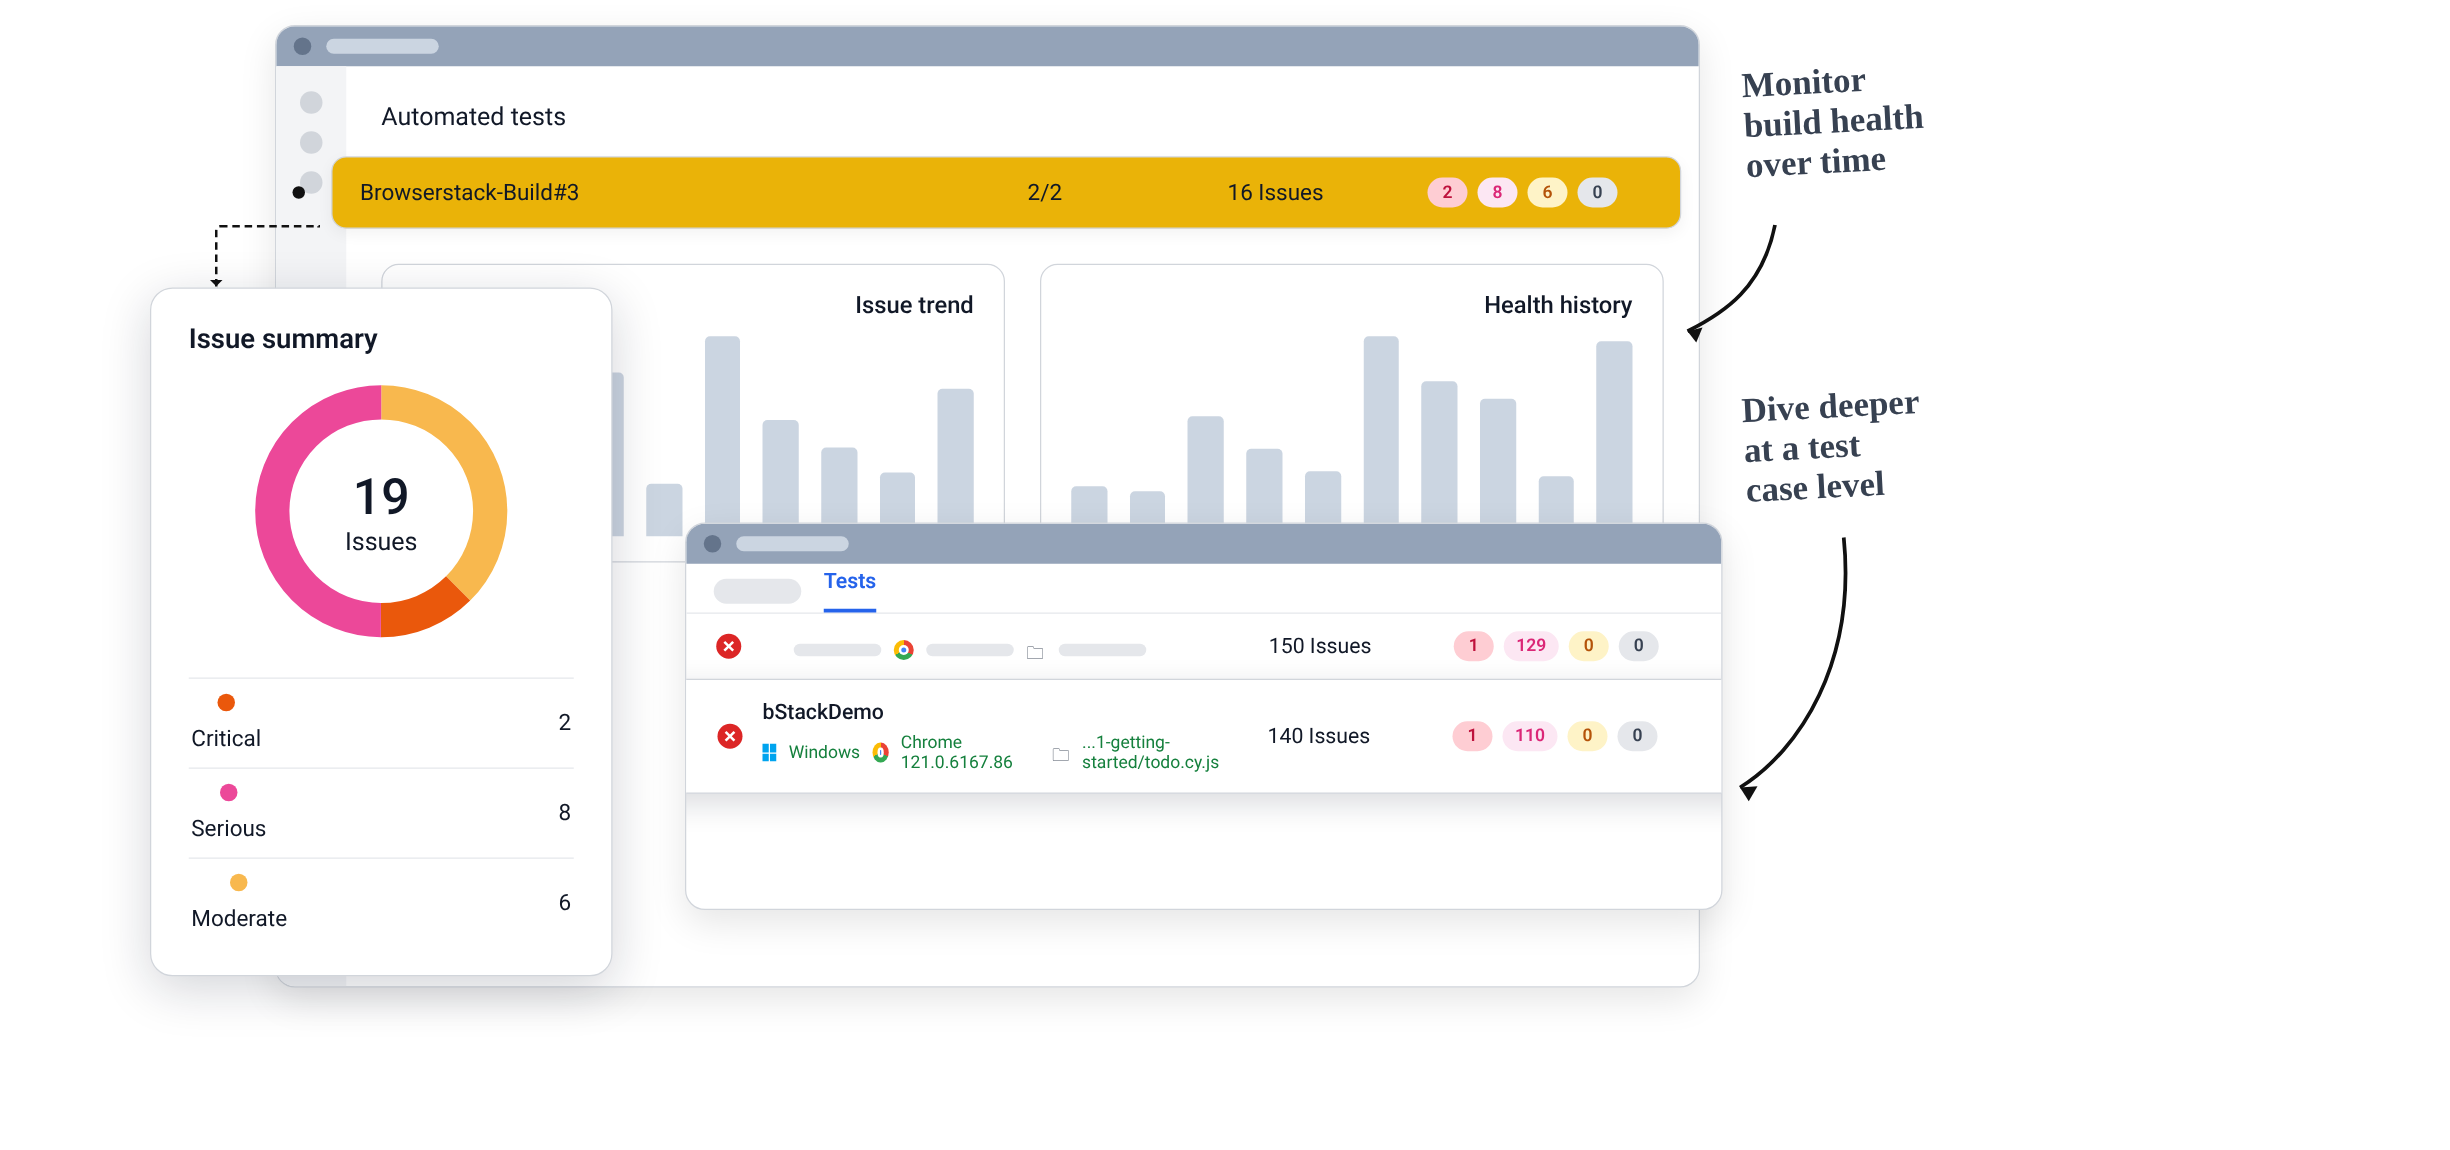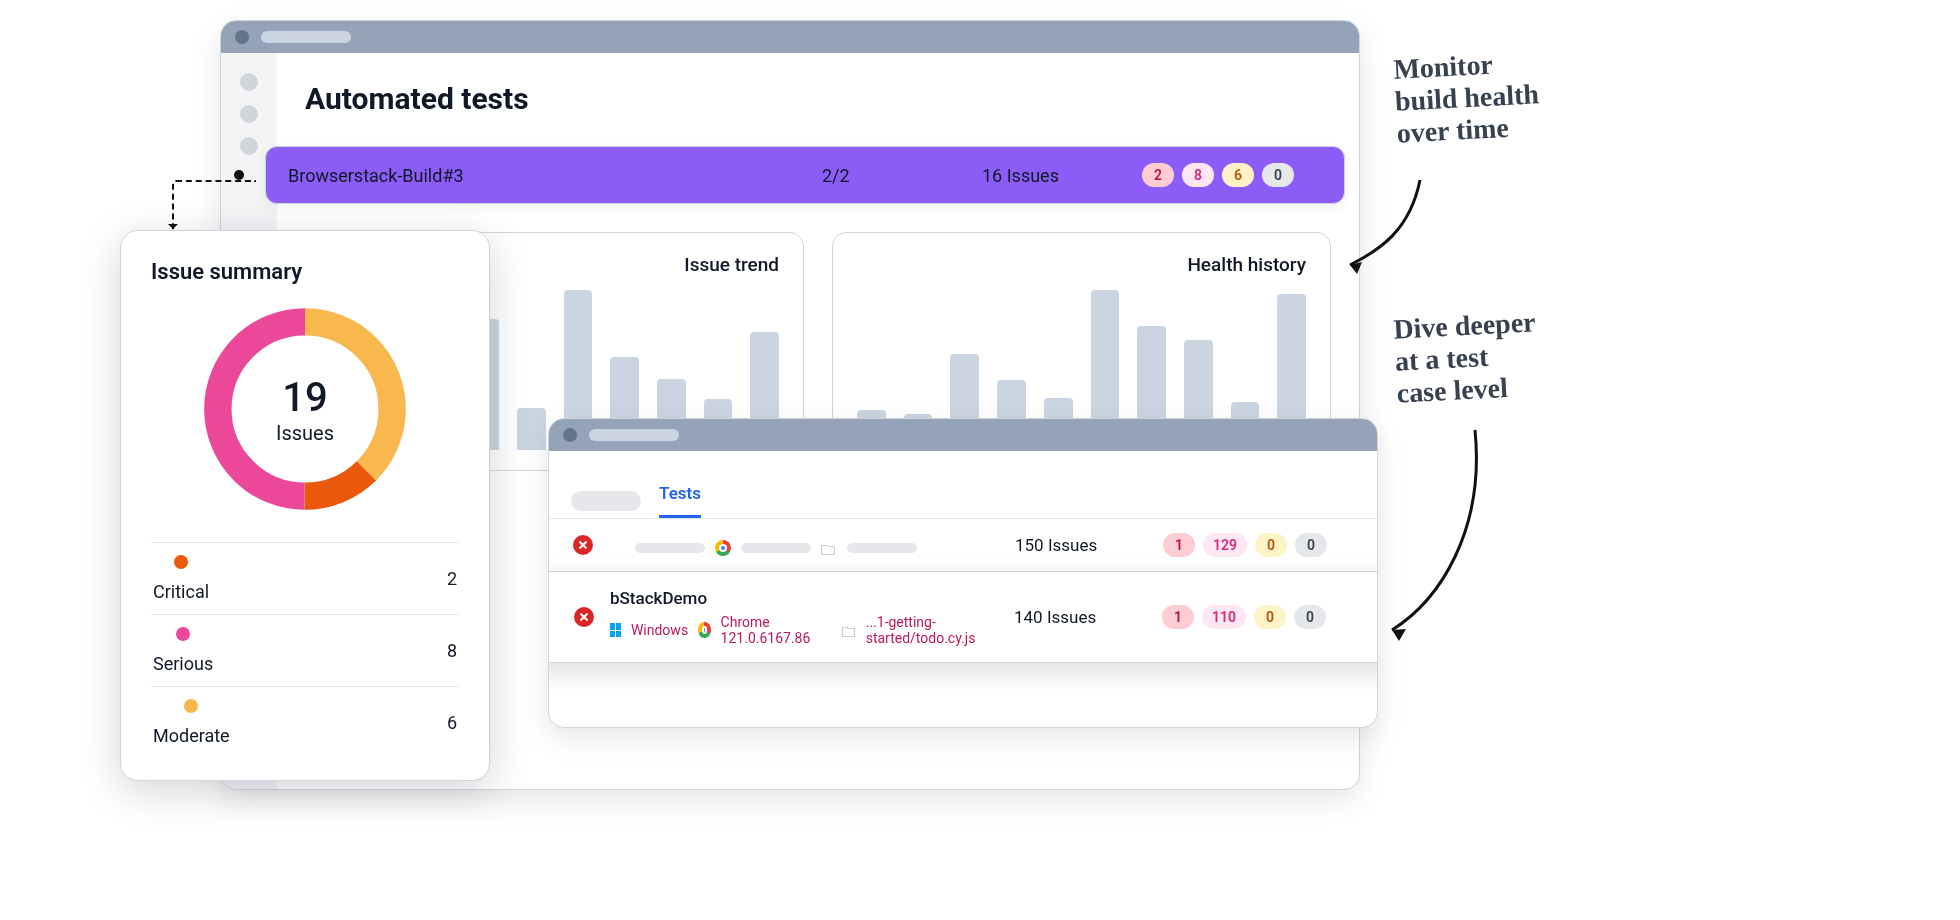--- a/index.html
+++ b/index.html
@@ -34,28 +34,28 @@
   .title-dot { width: 14px; height: 14px; border-radius: 50%; background: #64748B; }
   .title-bar-pill { width: 90px; height: 12px; border-radius: 999px; background: #CBD5E1; }
 
   
   
   #win-main { left: 220px; top: 20px; width: 1140px; height: 770px; }
   #win-main .body { display: flex; height: calc(100% - 32px); }
   .rail { width: 56px; background: #F3F4F6; display: flex; flex-direction: column; align-items: center; padding-top: 20px; gap: 14px; }
   .rail .dot { width: 18px; height: 18px; border-radius: 50%; background: #D1D5DB; }
   .main-col { flex: 1; padding: 28px 28px 0 28px; }
-  .main-title { font-size: 30px; font-weight: 700; margin-bottom: 30px; }
+  .main-title { font-size: 20px; font-weight: 400; margin-bottom: 20px; }
   .table-head { display: grid; grid-template-columns: 1fr 160px 160px 180px; font-size: 16px; color: #374151; padding: 0 22px 12px 22px; }
 
   .build-row {
     display: grid;
     grid-template-columns: 1fr 160px 160px 180px;
     align-items: center;
-    background: #8b5cf6;
+    background: #eab308;
     border: 1px solid #D1D5DB;
     border-radius: 12px;
     padding: 16px 22px;
     font-size: 18px;
     box-shadow: 0 4px 12px rgba(0,0,0,.05);
     margin-left: -40px;
     margin-right: -14px;
     position: relative;
   }
   .build-row .anchor { position:absolute; left:-32px; top:50%; width:10px; height:10px; background:#111; border-radius:50%; transform:translateY(-50%); }
@@ -113,34 +113,34 @@
     border-top-left-radius: 4px;
   }
   #connector::after{
     content:""; position:absolute; left:-6px; bottom:-2px;
     border:5px solid transparent; border-top-color:#111;
   }
 
   
   
   #win-tests { left: 548px; top: 418px; width: 830px; height: 310px; }
-  #win-tests .tabs { display:flex; align-items:center; gap:18px; padding: 32px 22px 0 22px; border-bottom:1px solid #E5E7EB; }
+  #win-tests .tabs { display:flex; align-items:center; gap:18px; padding: 4px 22px 0 22px; border-bottom:1px solid #E5E7EB; }
   .tab-pill { width:70px; height:20px; border-radius:999px; background:#E5E7EB; }
   .tab { font-size:17px; font-weight:600; color:#2563EB; padding-bottom:12px; border-bottom:3px solid #2563EB; }
 
   .test-row {
     display:grid;
     grid-template-columns: 28px 1fr 140px 190px;
     align-items:center;
     gap: 8px;
     padding: 14px 24px;
     font-size: 17px;
   }
   .test-name { font-weight:500; }
-  .env-line { display:flex; align-items:center; gap:10px; font-size:14px; color:#be185d; margin-top:6px; }
+  .env-line { display:flex; align-items:center; gap:10px; font-size:14px; color:#15803d; margin-top:6px; }
   .env-line .bar { width:70px; height:10px; border-radius:999px; background:#E5E7EB; }
   .fail-ico { width:20px; height:20px; border-radius:50%; background:#DC2626; position:relative; }
   .fail-ico::before,.fail-ico::after{ content:""; position:absolute; left:50%; top:50%; width:10px; height:2px; background:#fff; transform-origin:center; }
   .fail-ico::before{ transform:translate(-50%,-50%) rotate(45deg);} .fail-ico::after{ transform:translate(-50%,-50%) rotate(-45deg);}
 
   .test-row.highlight {
     margin: 0 -30px 0 -40px;
     background:#fff;
     border:1px solid #D1D5DB;
     border-radius:12px;

